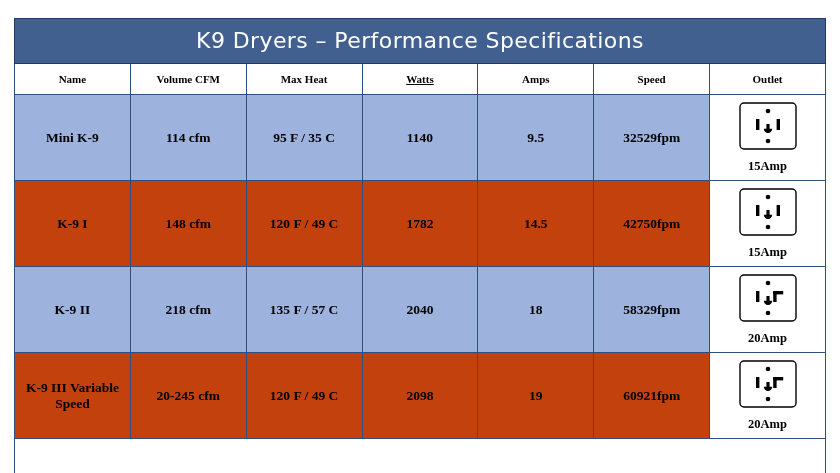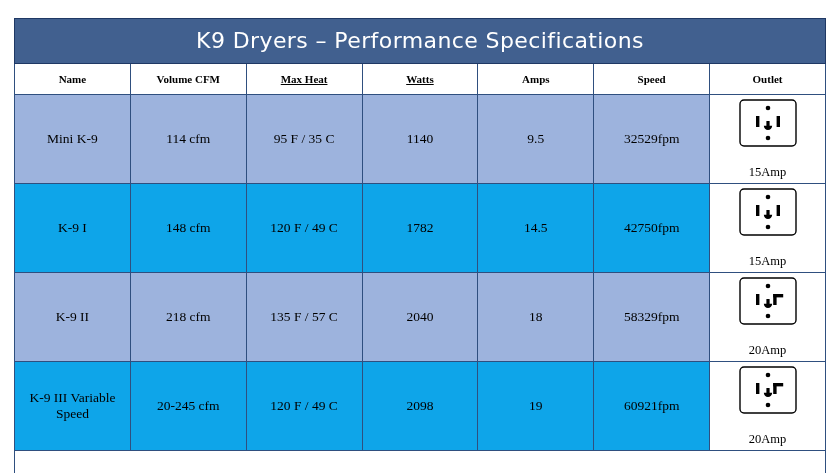--- a/index.html
+++ b/index.html
@@ -49,52 +49,53 @@
     background: #ffffff;
   }
   tbody td {
     border: 1px solid #2f4f7f;
     text-align: center;
     font-size: 13.5px;
     color: #000000;
     padding: 0;
     height: 78px;
     vertical-align: middle;
+    font-weight: bold;
   }
   tr.shaded td {
     background: #9db3dd;
   }
   tr.plain td {
-    background: #0ea5e9;
+    background: #c2410c;
   }
   td.outlet-cell {
     padding: 4px 0 3px 0;
     background: #ffffff !important;
   }
   .outlet-wrap {
     display: flex;
     flex-direction: column;
     align-items: center;
     justify-content: center;
-    gap: 18px;
+    gap: 9px;
   }
   .outlet-label {
     font-size: 12.5px;
     color: #000000;
     font-family: "Liberation Serif", serif;
   }
   .footnote-cell {
     border: 1px solid #2f4f7f;
     background: #ffffff;
     text-align: center;
     padding: 8px 6px 9px 6px;
   }
   .col-name { width: 140px; }
   .col-cfm { width: 128px; }
-  .col-heat { width: 156px; text-decoration: underline; }
+  .col-heat { width: 156px; }
   .col-watts { width: 88px; text-decoration: underline; }
   .col-amps { width: 82px; }
   .col-speed { width: 90px; }
   .col-outlet { width: 84px; margin-top: 32px; }
 </style>
 </head>
 <body>
 
 <div id="page">
   <table class="spec-table">

